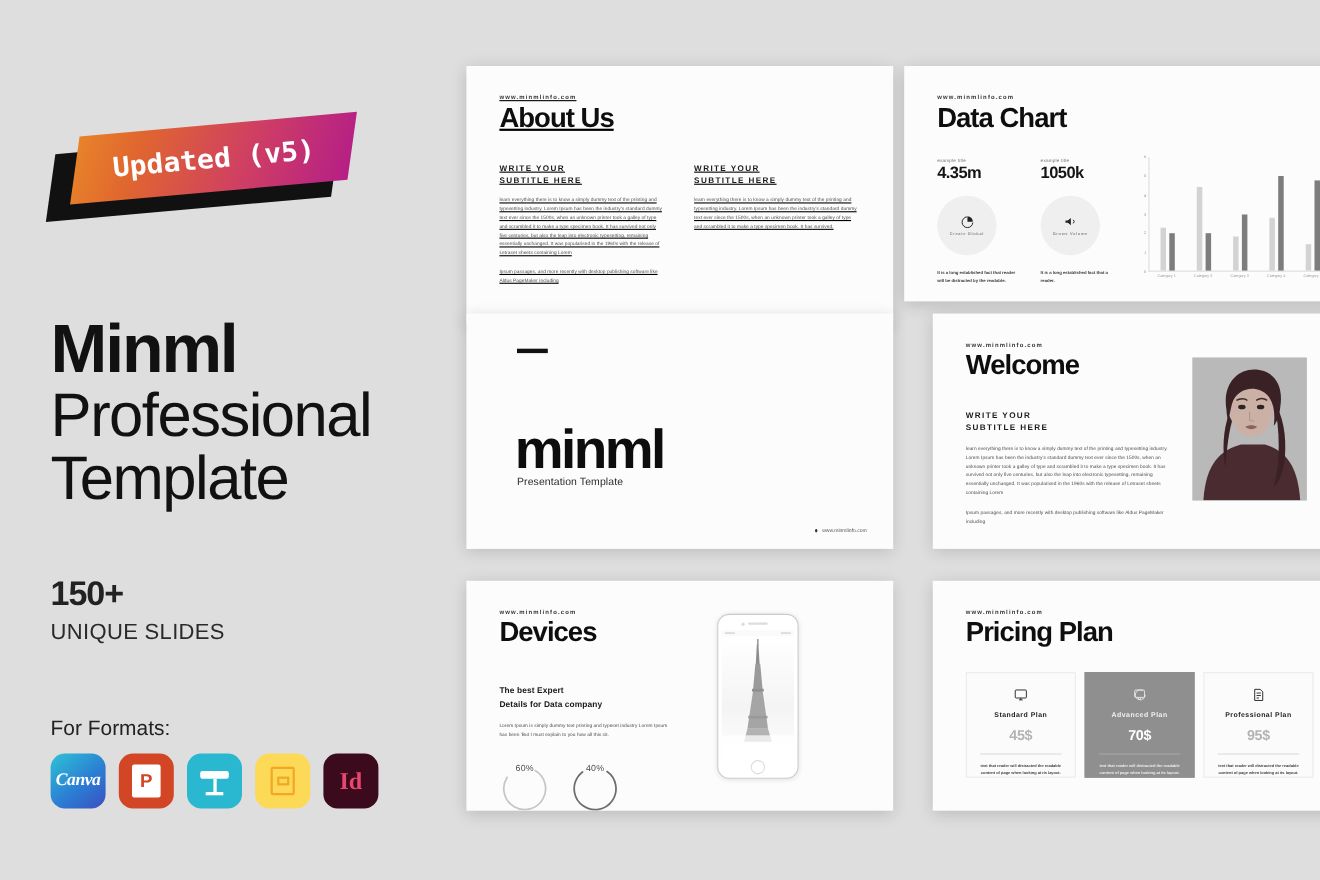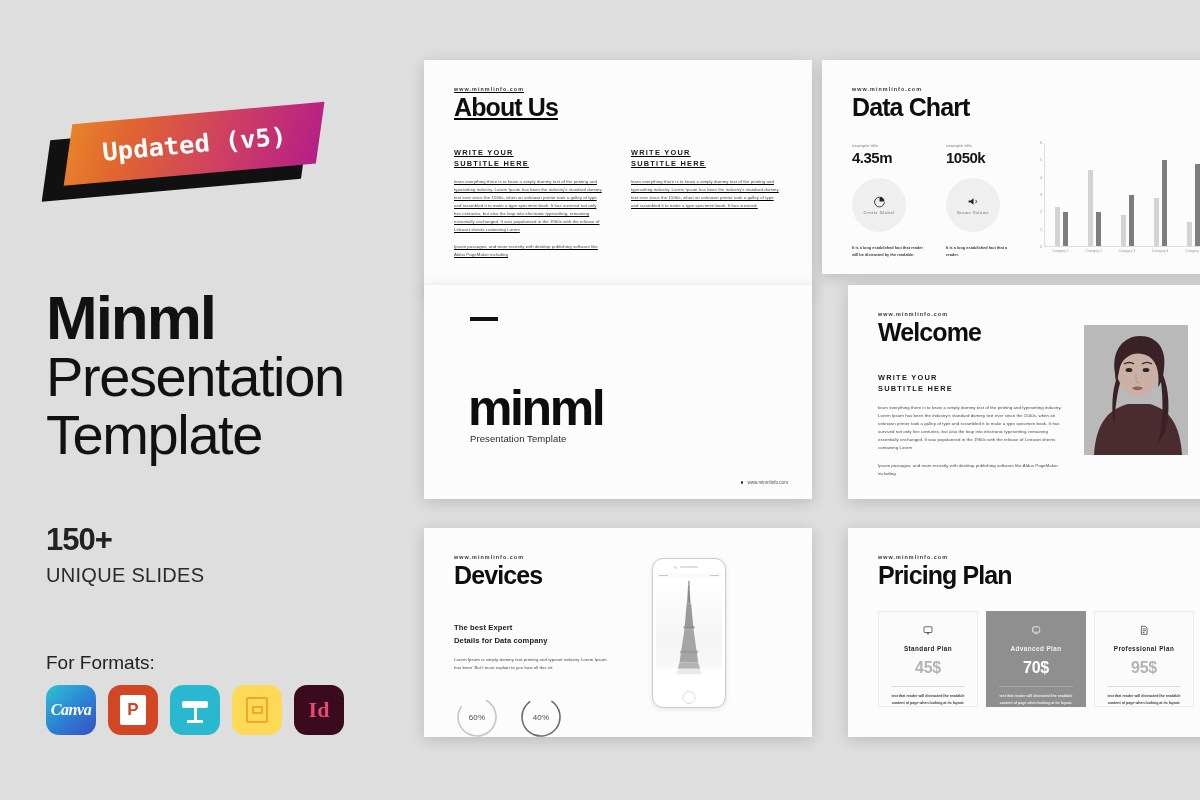--- a/index.html
+++ b/index.html
@@ -164,21 +164,21 @@
     width: 104px; height: 130px; margin-left: 16px; margin-top: 14px;
     position: relative; overflow: hidden; background: #b9b9b9;
   }
 
   
   .dev-pad { padding: 26px 0 0 30px; display: flex; }
   .dev-left { width: 180px; }
   .dev-lead { margin-top: 33px; font-size: 7.6px; font-weight: 700; color: #1a1a1a; line-height: 1.65; letter-spacing: 0.1px; }
   .dev-left .body-txt { margin-top: 9px; width: 160px; }
   .donuts { display: flex; gap: 18px; margin-top: 22px; }
-  .donut { position: relative; width: 46px; height: 46px; display: flex; align-items: center; justify-content: center; }
+  .donut { position: relative; width: 46px; height: 46px; display: flex; justify-content: center; }
   .donut span { font-size: 8px; color: #4a4a4a; letter-spacing: 0.2px; }
   .phone {
     width: 74px; height: 150px; margin-left: 18px; margin-top: 4px;
     border: 1.6px solid #ccc; border-radius: 11px; background: #fff;
     position: relative; box-shadow: 0 1px 5px rgba(0,0,0,0.10);
   }
   .phone-speaker { position: absolute; left: 50%; top: 7px; transform: translateX(-50%); width: 18px; height: 2px; background: #ddd; border-radius: 2px; }
   .phone-cam { position: absolute; left: 21px; top: 6.5px; width: 3px; height: 3px; border-radius: 50%; background: #ddd; }
   .phone-screen { position: absolute; left: 3px; right: 3px; top: 14px; bottom: 17px; background: #fafafa; overflow: hidden; }
   .phone-statusbar { height: 5px; display:flex; align-items:center; justify-content:space-between; padding: 0 3px; }
@@ -191,21 +191,21 @@
   .pri-card {
     width: 100px; height: 96px; background: #fbfbfb; border: 0.6px solid #ececec;
     display: flex; flex-direction: column; align-items: center;
     padding-top: 13px;
   }
   .pri-card.featured { background: #8f8f8f; border-color: #8f8f8f; }
   .pri-icon { color: #222; }
   .pri-card.featured .pri-icon { color: #e8e8e8; }
   .pri-name { margin-top: 9px; font-size: 6.3px; font-weight: 700; color: #1d1d1d; letter-spacing: 0.45px; }
   .pri-card.featured .pri-name { color: #f2f2f2; }
-  .pri-price { margin-top: 7px; font-size: 16px; font-weight: 700; color: #b3b3b3; letter-spacing: -0.3px; }
+  .pri-price { margin-top: 7px; font-size: 13px; font-weight: 700; color: #b3b3b3; letter-spacing: -0.3px; }
   .pri-card.featured .pri-price { color: #ffffff; }
   .pri-rule { width: 74px; height: 0.6px; background: #dcdcdc; margin-top: 9px; }
   .pri-card.featured .pri-rule { background: #a8a8a8; }
   .pri-note { margin-top: 7px; width: 78px; text-align: center; font-size: 3.6px; line-height: 1.8; color: #3c3c3c; font-weight: 700; }
   .pri-card.featured .pri-note { color: #ededed; }
 </style>
 </head>
 <body>
 
 <div class="stage">
@@ -214,21 +214,21 @@
 
     <div class="badge-wrap">
       <div class="badge-shadow"></div>
       <div class="badge">
         <span class="badge-text">Updated (v5)</span>
       </div>
     </div>
 
     <div class="hero-title">
       <div class="hero-l1">Minml</div>
-      <div class="hero-l2">Presentation</div>
+      <div class="hero-l2">Professional</div>
       <div class="hero-l3">Template</div>
     </div>
 
     <div class="stat-block">
       <div class="stat-num">150+</div>
       <div class="stat-label">UNIQUE SLIDES</div>
     </div>
 
     <div class="formats-label">For Formats:</div>
 

